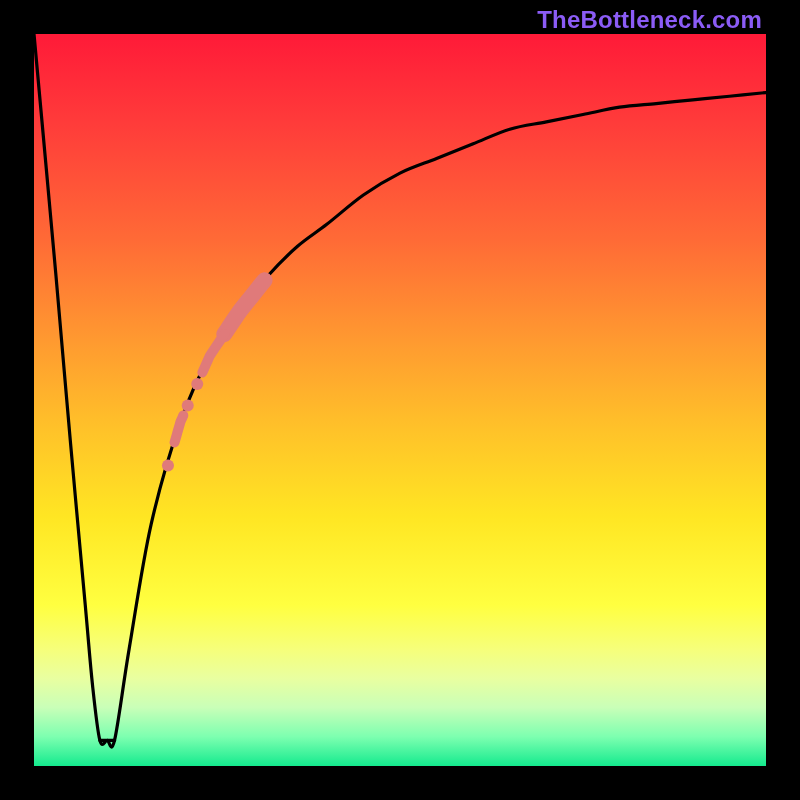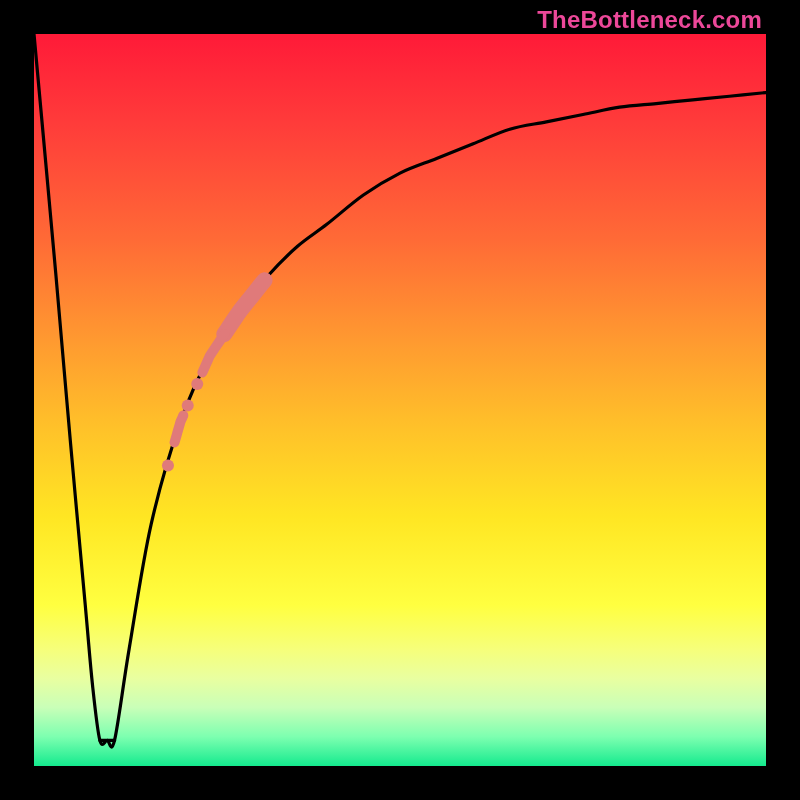--- a/index.html
+++ b/index.html
@@ -38,21 +38,21 @@
       #14ea8e 100%
     );
   }
   .watermark {
     position: absolute;
     top: 6px;
     right: 38px;
     font-family: Arial, Helvetica, sans-serif;
     font-size: 24px;
     font-weight: 600;
-    color: #ec4899;
+    color: #8b5cf6;
     letter-spacing: 0.2px;
     pointer-events: none;
   }
   svg {
     position: absolute;
     left: 0;
     top: 0;
     width: 732px;
     height: 732px;
     overflow: visible;

